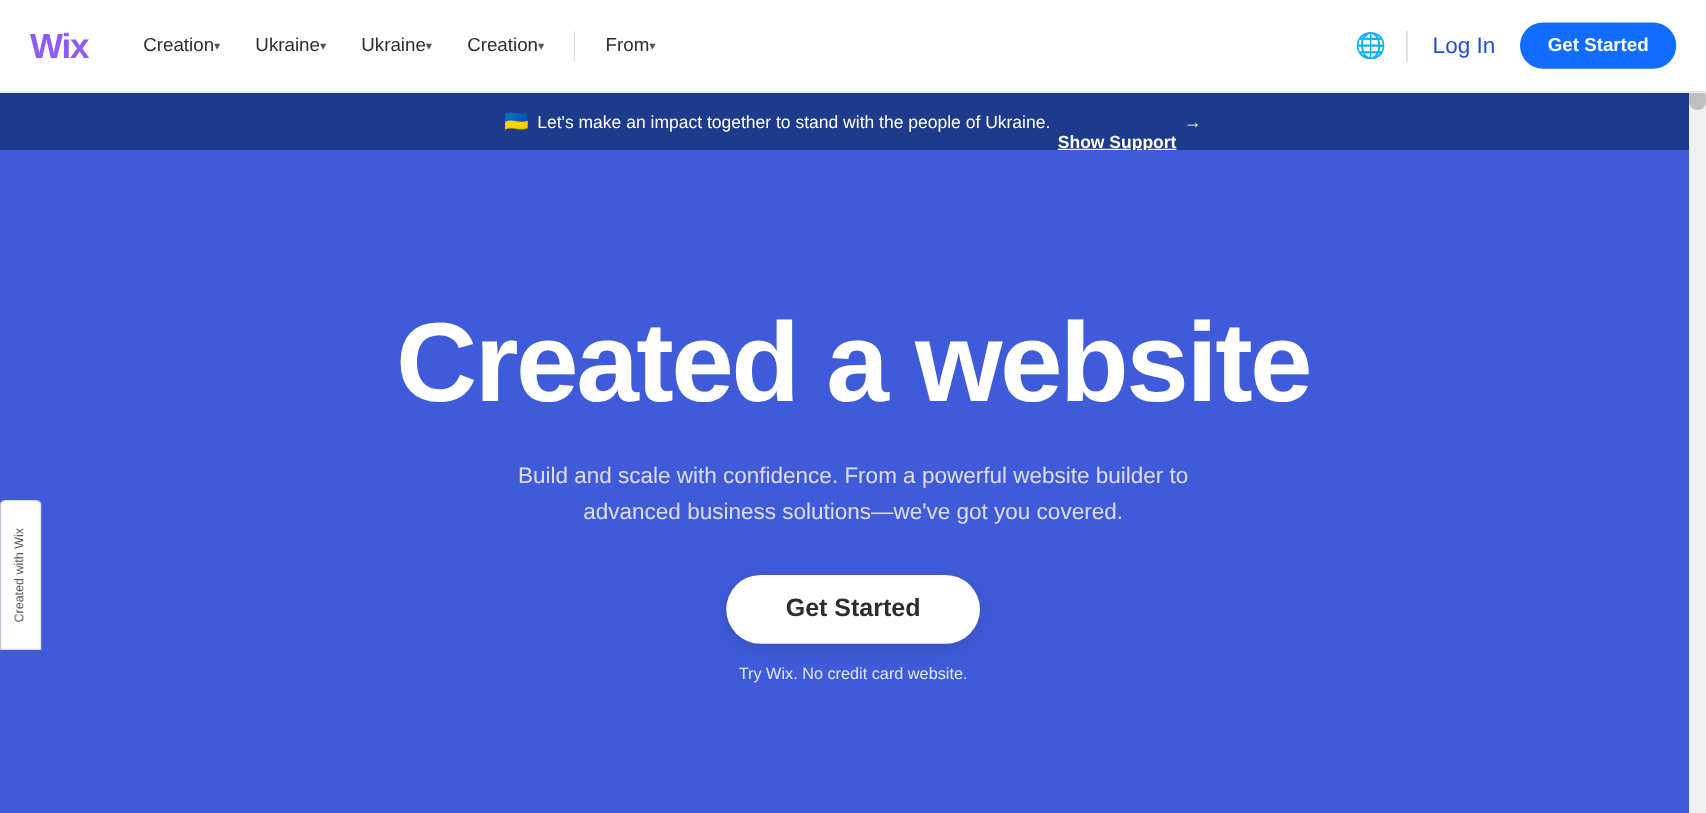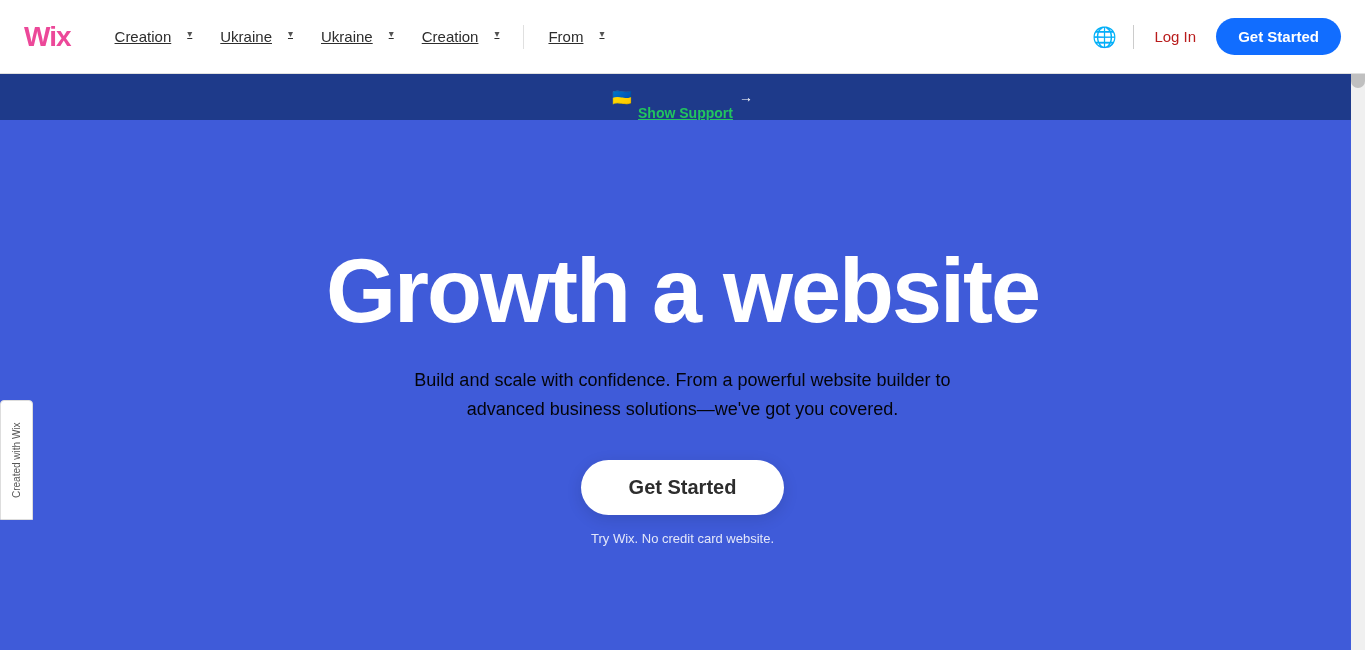--- a/index.html
+++ b/index.html
@@ -24,44 +24,43 @@
       padding: 0 24px;
       border-bottom: 1px solid #e0e0e0;
       position: relative;
       z-index: 10;
     }
 
     .navbar-logo {
       margin-right: 32px;
       font-size: 28px;
       font-weight: 900;
-      color: #ec4899;
+      color: #8b5cf6;
       letter-spacing: -1px;
       flex-shrink: 0;
     }
 
     .navbar-nav {
       display: flex;
       align-items: center;
       gap: 4px;
       flex: 1;
     }
 
     .nav-item {
       display: flex;
-      align-items: flex-start;
-      gap: 16px;
+      align-items: center;
+      gap: 0;
       padding: 8px 12px;
       font-size: 15px;
       font-weight: 500;
       color: #2d2d2d;
       cursor: pointer;
       border-radius: 6px;
       white-space: nowrap;
-      text-decoration: underline;
     }
 
     .nav-separator {
       width: 1px;
       height: 24px;
       background: #e0e0e0;
       margin: 0 8px;
     }
 
     .chevron {
@@ -81,23 +80,23 @@
       font-size: 20px;
     }
 
     .separator-vertical {
       width: 1px;
       height: 24px;
       background: #ccc;
     }
 
     .login-btn {
-      font-size: 15px;
+      font-size: 18px;
       font-weight: 500;
-      color: #b91c1c;
+      color: #1d4ed8;
       cursor: pointer;
       text-decoration: none;
       padding: 8px 4px;
     }
 
     .get-started-btn-nav {
       background: #116dff;
       color: #fff;
       border: none;
       border-radius: 999px;
@@ -118,21 +117,21 @@
       font-size: 14px;
       color: #fff;
       gap: 6px;
     }
 
     .banner-flag {
       font-size: 16px;
     }
 
     .banner-link {
-      color: #22c55e;
+      color: #ffffff;
       font-weight: 700;
       text-decoration: underline;
       cursor: pointer;
       margin-top: 32px;
     }
 
     .banner-arrow {
       font-size: 14px;
     }
 
@@ -153,21 +152,21 @@
       font-size: 90px;
       font-weight: 800;
       color: #fff;
       line-height: 1.05;
       max-width: 900px;
       letter-spacing: -2px;
     }
 
     .hero-subtitle {
       font-size: 18px;
-      color: #000000;
+      color: #e5e5e5;
       margin-top: 28px;
       max-width: 560px;
       line-height: 1.6;
       opacity: 0.95;
     }
 
     .hero-cta {
       margin-top: 36px;
       background: #fff;
       color: #2d2d2d;
@@ -266,27 +265,28 @@
   <div class="navbar-right">
     <span class="globe-icon">🌐</span>
     <div class="separator-vertical"></div>
     <a class="login-btn">Log In</a>
     <button class="get-started-btn-nav">Get Started</button>
   </div>
 </nav>
 
 <div class="banner">
   <span class="banner-flag">🇺🇦</span>
+  <span>Let's make an impact together to stand with the people of Ukraine.</span>
   <a class="banner-link">Show Support</a>
   <span class="banner-arrow">→</span>
 </div>
 
 <section class="hero">
   <h1 class="hero-title">
-    <span>Growth a website</span><br>
+    <span>Created a website</span><br>
   </h1>
   <p class="hero-subtitle">Build and scale with confidence. From a powerful website builder to advanced business solutions—we've got you covered.</p>
   <button class="hero-cta">Get Started</button>
   <p class="hero-note">Try Wix. No credit card website.</p>
 </section>
 
 <div class="side-label">Created with Wix</div>
 
 <div class="scrollbar-area">
   <div class="scrollbar-thumb"></div>

